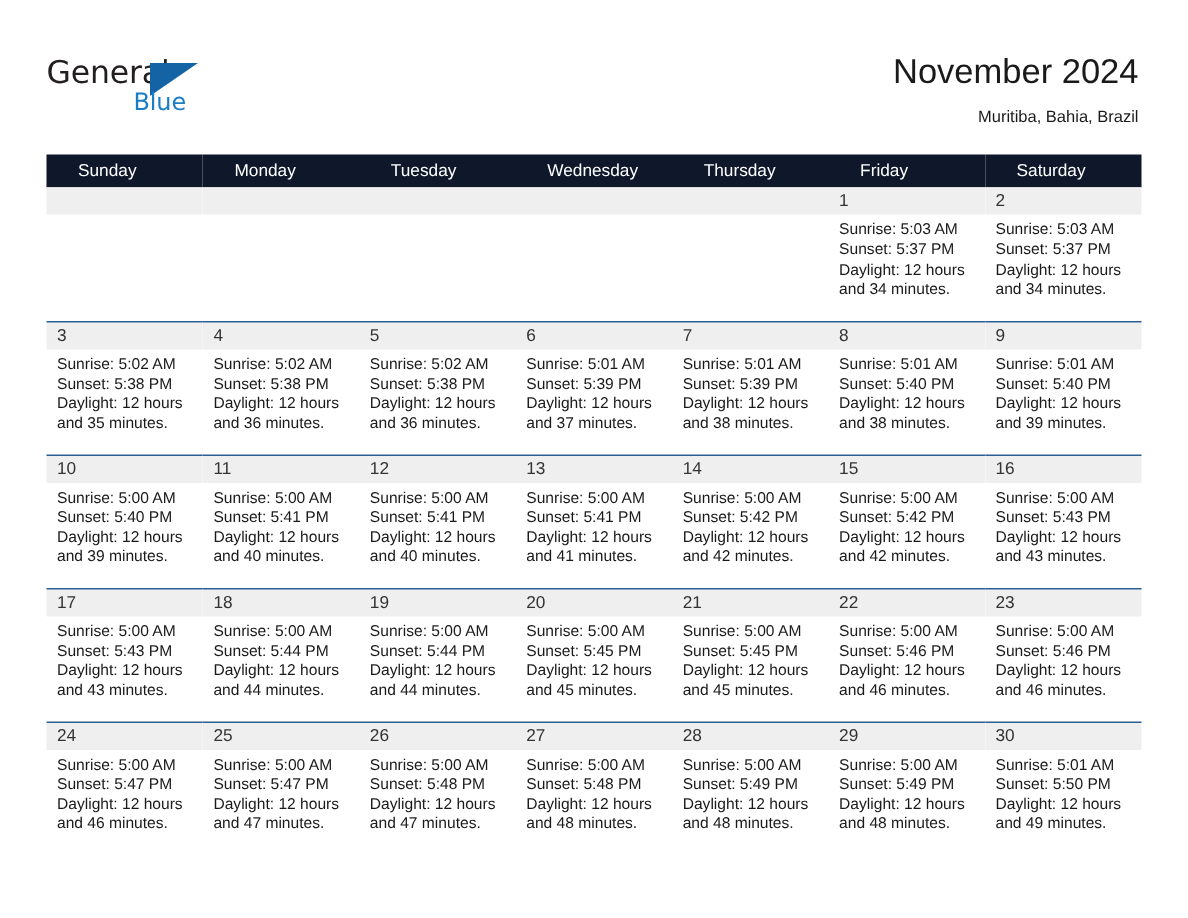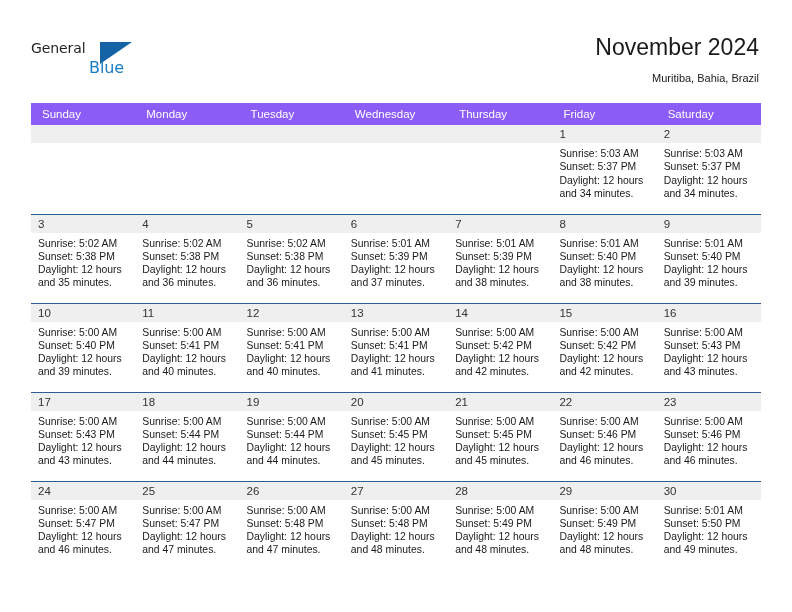--- a/index.html
+++ b/index.html
@@ -35,21 +35,21 @@
     position: absolute;
     left: 31px;
     top: 36px;
     width: 120px;
     height: 46px;
   }
   .logo-general {
     position: absolute;
     left: 0;
     top: 0;
-    font-size: 14px;
+    font-size: 21px;
     letter-spacing: -0.1px;
     color: #231f20;
     font-family: "DejaVu Sans", sans-serif;
     line-height: 24px;
   }
   .logo-blue {
     position: absolute;
     left: 58px;
     top: 20px;
     font-size: 16px;
@@ -94,26 +94,26 @@
   .calendar {
     position: absolute;
     left: 31px;
     top: 103px;
     width: 730px;
     border-collapse: collapse;
     table-layout: fixed;
   }
 
   .calendar th {
-    background: #8b5cf6;
+    background: #0f172a;
     color: #ffffff;
     font-size: 11.5px;
     font-weight: normal;
     text-align: left;
-    padding: 5px 0 5px 11px;
+    padding: 5px 0 5px 21px;
     height: 19px;
     box-sizing: border-box;
     border: none;
     vertical-align: middle;
   }
 
   .calendar td {
     vertical-align: top;
     padding: 0;
     border: none;

